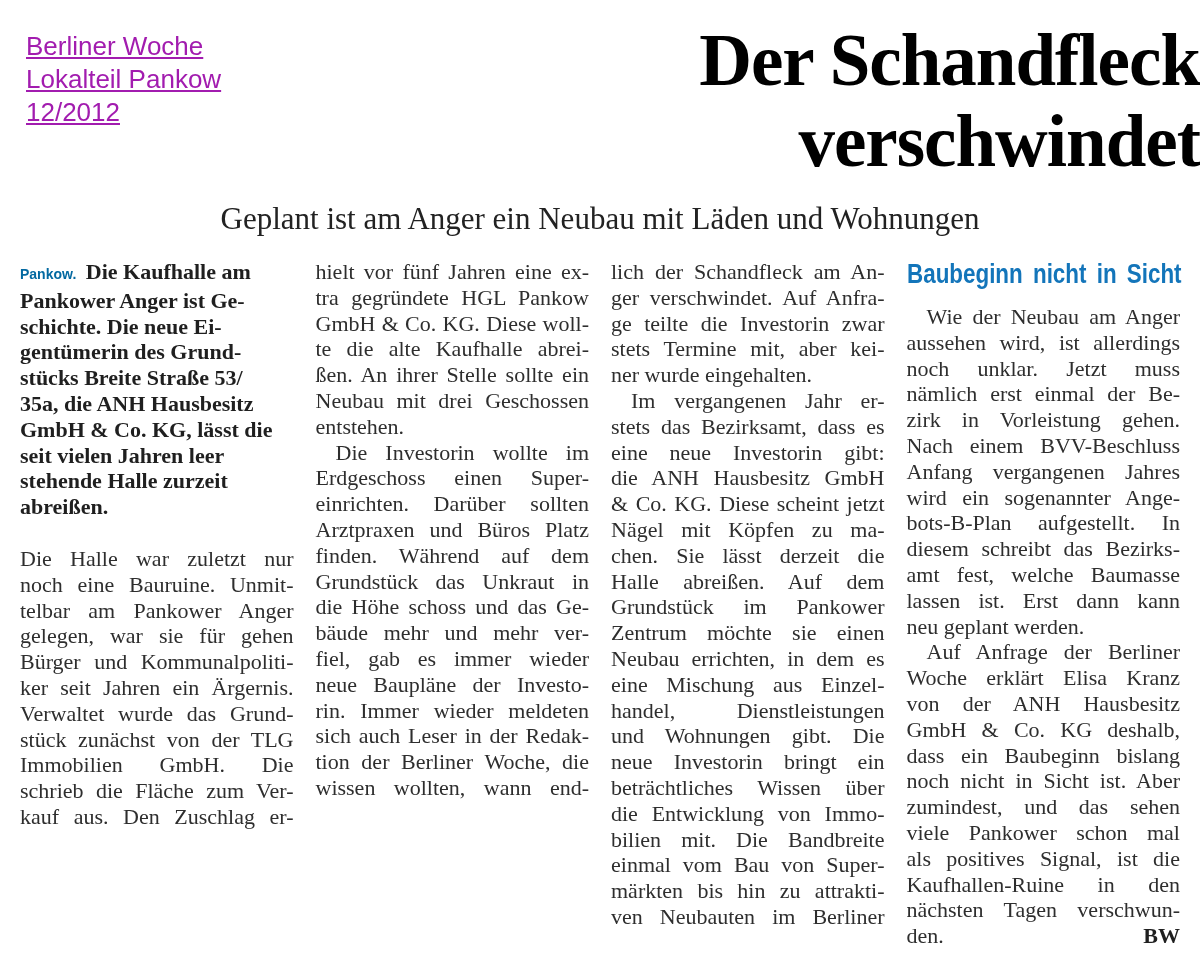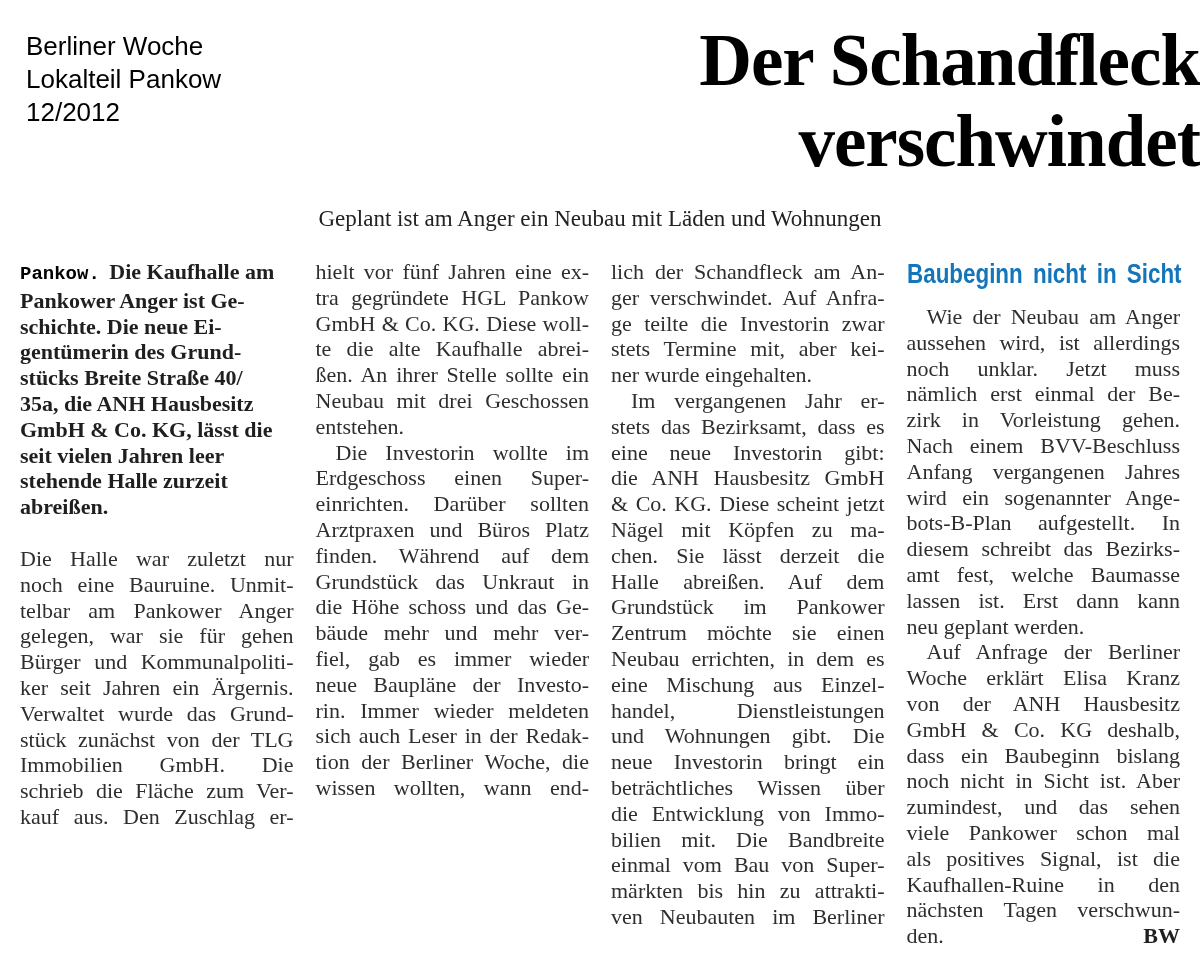--- a/index.html
+++ b/index.html
@@ -10,33 +10,33 @@
     -webkit-font-smoothing: antialiased;
   }
   .page {
     position: relative; width: 1200px; height: 968px;
     background: #ffffff; overflow: hidden; color: #2e2e2e;
   }
   
   .kicker {
     position: absolute; left: 26px; top: 30px;
     font-family: "Liberation Sans", sans-serif;
-    font-size: 26px; line-height: 33px; color: #000000;
+    font-size: 26px; line-height: 33px; color: #a21caf; text-decoration: underline;
   }
   
   .headline {
     position: absolute; left: 0; top: 20px; width: 1200px;
     text-align: right; font-weight: bold; color: #000000;
     font-size: 73px; line-height: 81px; letter-spacing: -1px;
   }
   .headline .hl { display: block; }
   
   .subheadline {
     position: absolute; left: 0; top: 201px; width: 1200px;
-    text-align: center; font-size: 23px; line-height: 36px;
+    text-align: center; font-size: 31px; line-height: 36px;
     font-weight: normal; color: #222222;
   }
   
   .columns {
     position: absolute; left: 20px; top: 259px; width: 1160px;
     display: flex; gap: 22px; align-items: flex-start;
   }
   .col { flex: 1 1 0; min-width: 0; }
   .col-heading {
     font-family: "Liberation Sans", sans-serif;
@@ -47,22 +47,22 @@
   }
   .para { margin: 0; }
   .para.lede { font-weight: bold; color: #1f1f1f; margin-bottom: 26px; }
   .line {
     font-size: 22px; line-height: 25.8px; color: #2e2e2e;
   }
   .para.lede .line { color: #1f1f1f; }
   .line.just { text-align: justify; text-align-last: justify; }
   .line.indent { text-indent: 20px; }
   .location {
-    font-family: Liberation Mono, monospace;
-    font-weight: bold; color: #000000; font-size: 19px;
+    font-family: Liberation Sans, sans-serif;
+    font-weight: bold; color: #0369a1; font-size: 14px;
     padding-right: 4px;
   }
   .sig-line { display: flex; justify-content: space-between; }
   .signature { font-weight: bold; color: #1f1f1f; }
 </style>
 </head>
 <body>
 
 <div class="page">
 
@@ -79,21 +79,21 @@
 
   <div class="subheadline">Geplant ist am Anger ein Neubau mit Läden und Wohnungen</div>
 
   <div class="columns">
       <div class="col">
         <div class="para lede">
           <div class="line"><span class="location">Pankow.</span> Die Kaufhalle am</div>
           <div class="line">Pankower Anger ist Ge-</div>
           <div class="line">schichte. Die neue Ei-</div>
           <div class="line">gentümerin des Grund-</div>
-          <div class="line">stücks Breite Straße 40/</div>
+          <div class="line">stücks Breite Straße 53/</div>
           <div class="line">35a, die ANH Hausbesitz</div>
           <div class="line">GmbH &amp; Co. KG, lässt die</div>
           <div class="line">seit vielen Jahren leer</div>
           <div class="line">stehende Halle zurzeit</div>
           <div class="line">abreißen.</div>
         </div>
         <div class="para body">
           <div class="line just">Die Halle war zuletzt nur</div>
           <div class="line just">noch eine Bauruine. Unmit-</div>
           <div class="line just">telbar am Pankower Anger</div>

